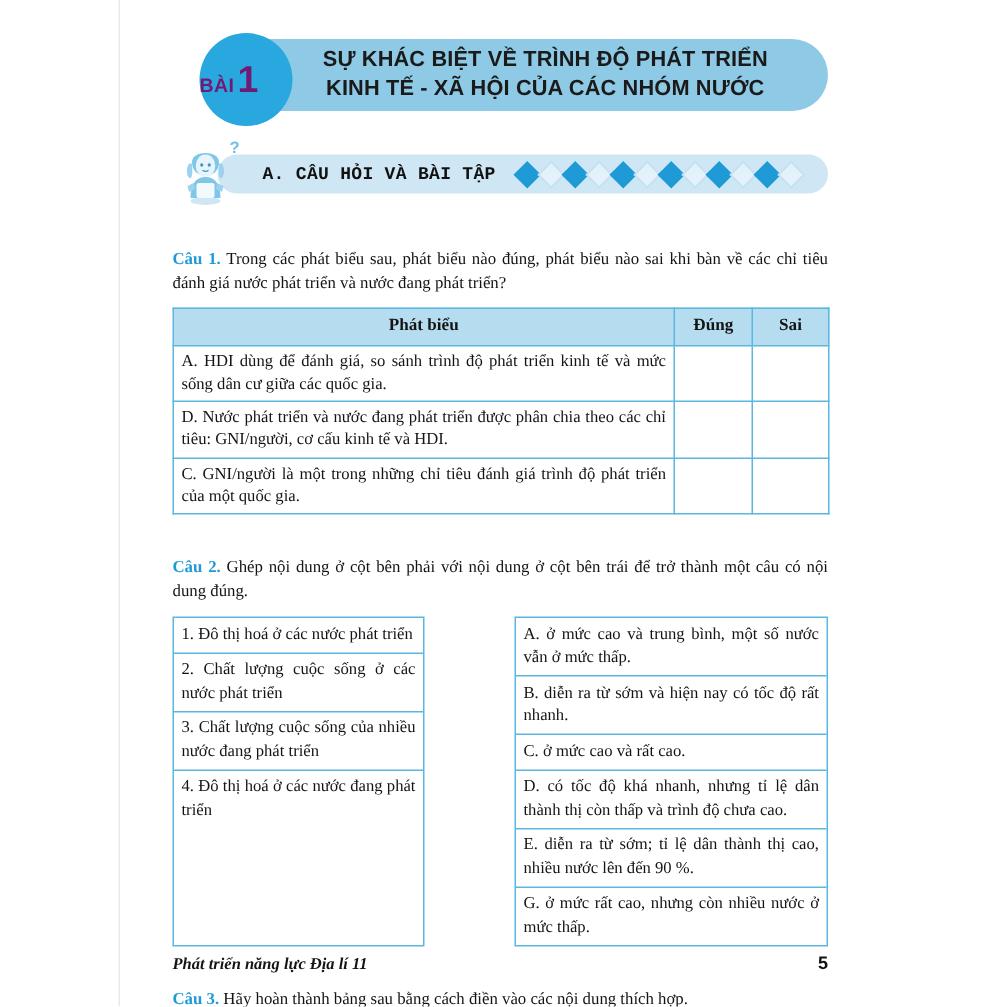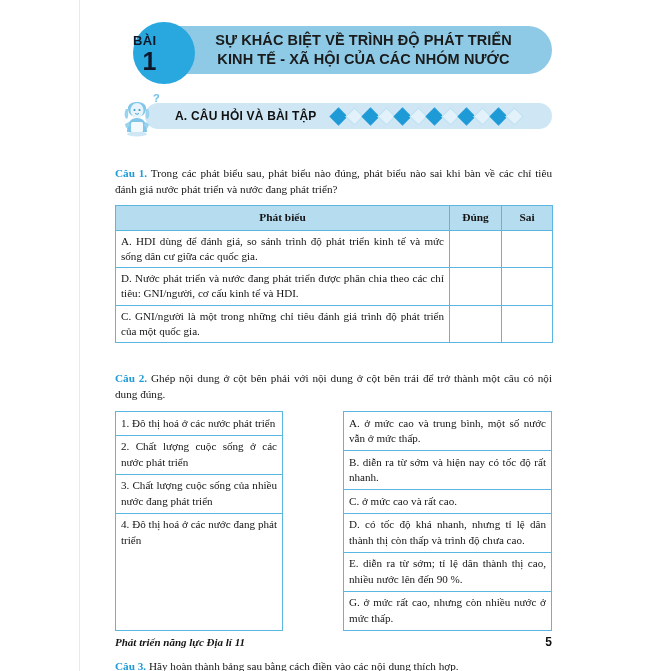--- a/index.html
+++ b/index.html
@@ -75,23 +75,22 @@
     display: flex;
     align-items: center;
     justify-content: baseline;
     z-index: 3;
   }
   .bai-inner {
     display: flex;
     align-items: flex-end;
     gap: 2px;
     font-family: "Liberation Sans", sans-serif;
-    color: #0f172a;
-    font-weight: bold;
-    flex-direction: column;
+    color: #701a75;
+    font-weight: bold;
   }
   .bai-word { font-size: 13px; letter-spacing: 0.3px; }
   .bai-num { font-size: 25px; line-height: 0.9; }
 
   
   .section-bar-wrap {
     position: relative;
     margin-top: 16px;
     height: 44px;
   }
@@ -100,21 +99,21 @@
     left: 30px;
     right: 0;
     top: 9px;
     height: 26px;
     background: #cfe7f5;
     border-radius: 13px;
     display: flex;
     align-items: center;
   }
   .section-label {
-    font-family: Liberation Sans, sans-serif;
+    font-family: Liberation Mono, monospace;
     font-weight: bold;
     font-size: 12px;
     color: #111111;
     margin-left: 30px;
     white-space: nowrap;
     letter-spacing: 0.2px;
   }
   .diamond-row {
     display: flex;
     align-items: center;

